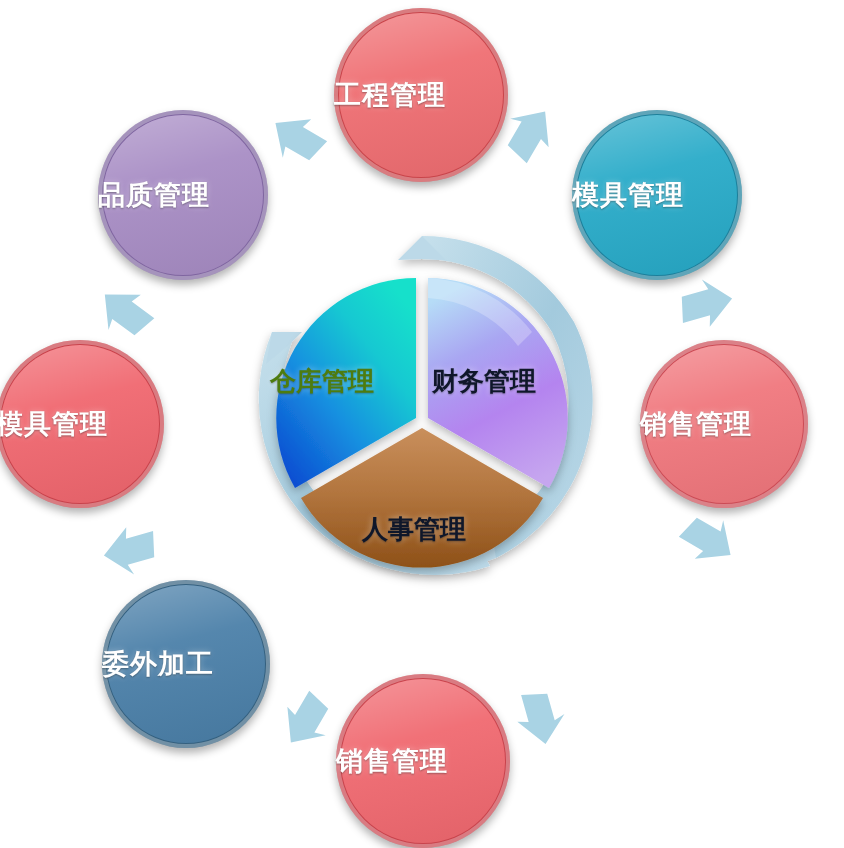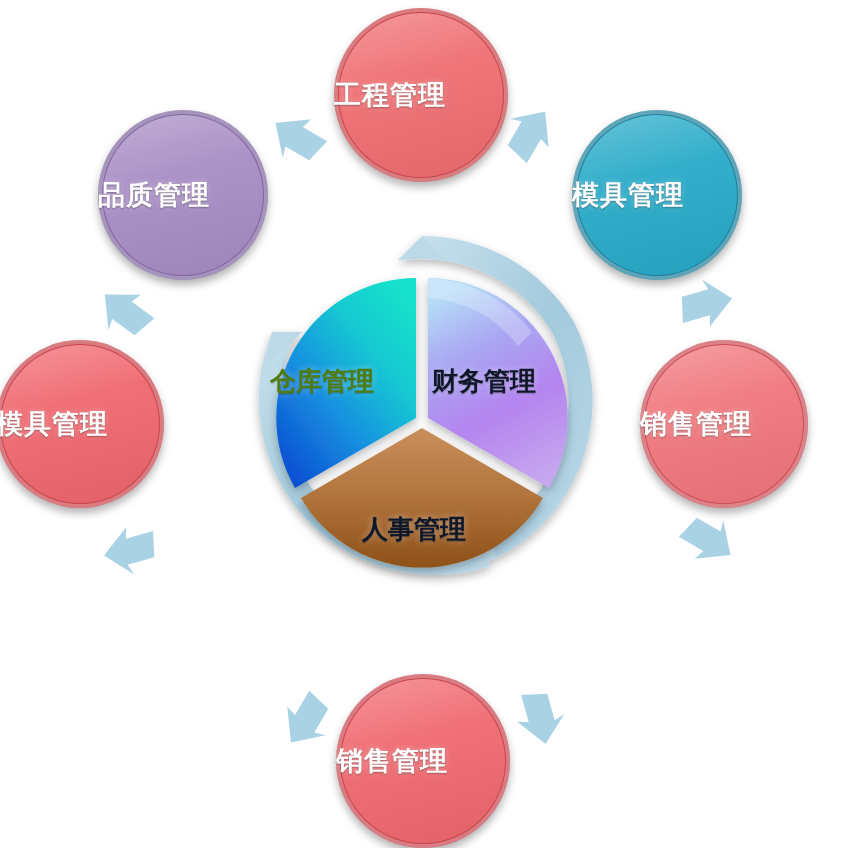--- a/index.html
+++ b/index.html
@@ -197,20 +197,26 @@
   </div>
 
 
   <div class="node" style="left:336px;top:674px;width:174px;height:174px;">
     <span class="ring" style="background:#c9434c;"></span>
     <span class="face" style="background:#f0686f;"></span>
     <span class="gloss"></span>
     <span class="label">销售管理</span>
   </div>
 
+  <div class="node" style="left:102px;top:580px;width:168px;height:168px;">
+    <span class="ring" style="background:#34607f;"></span>
+    <span class="face" style="background:#4a7fa8;"></span>
+    <span class="gloss"></span>
+    <span class="label">委外加工</span>
+  </div>
 
   <div class="node" style="left:-4px;top:340px;width:168px;height:168px;">
     <span class="ring" style="background:#c9424b;"></span>
     <span class="face" style="background:#f0666e;"></span>
     <span class="gloss"></span>
     <span class="label">模具管理</span>
   </div>
 
   <div class="node" style="left:98px;top:110px;width:170px;height:170px;">
     <span class="ring" style="background:#7f65a0;"></span>

